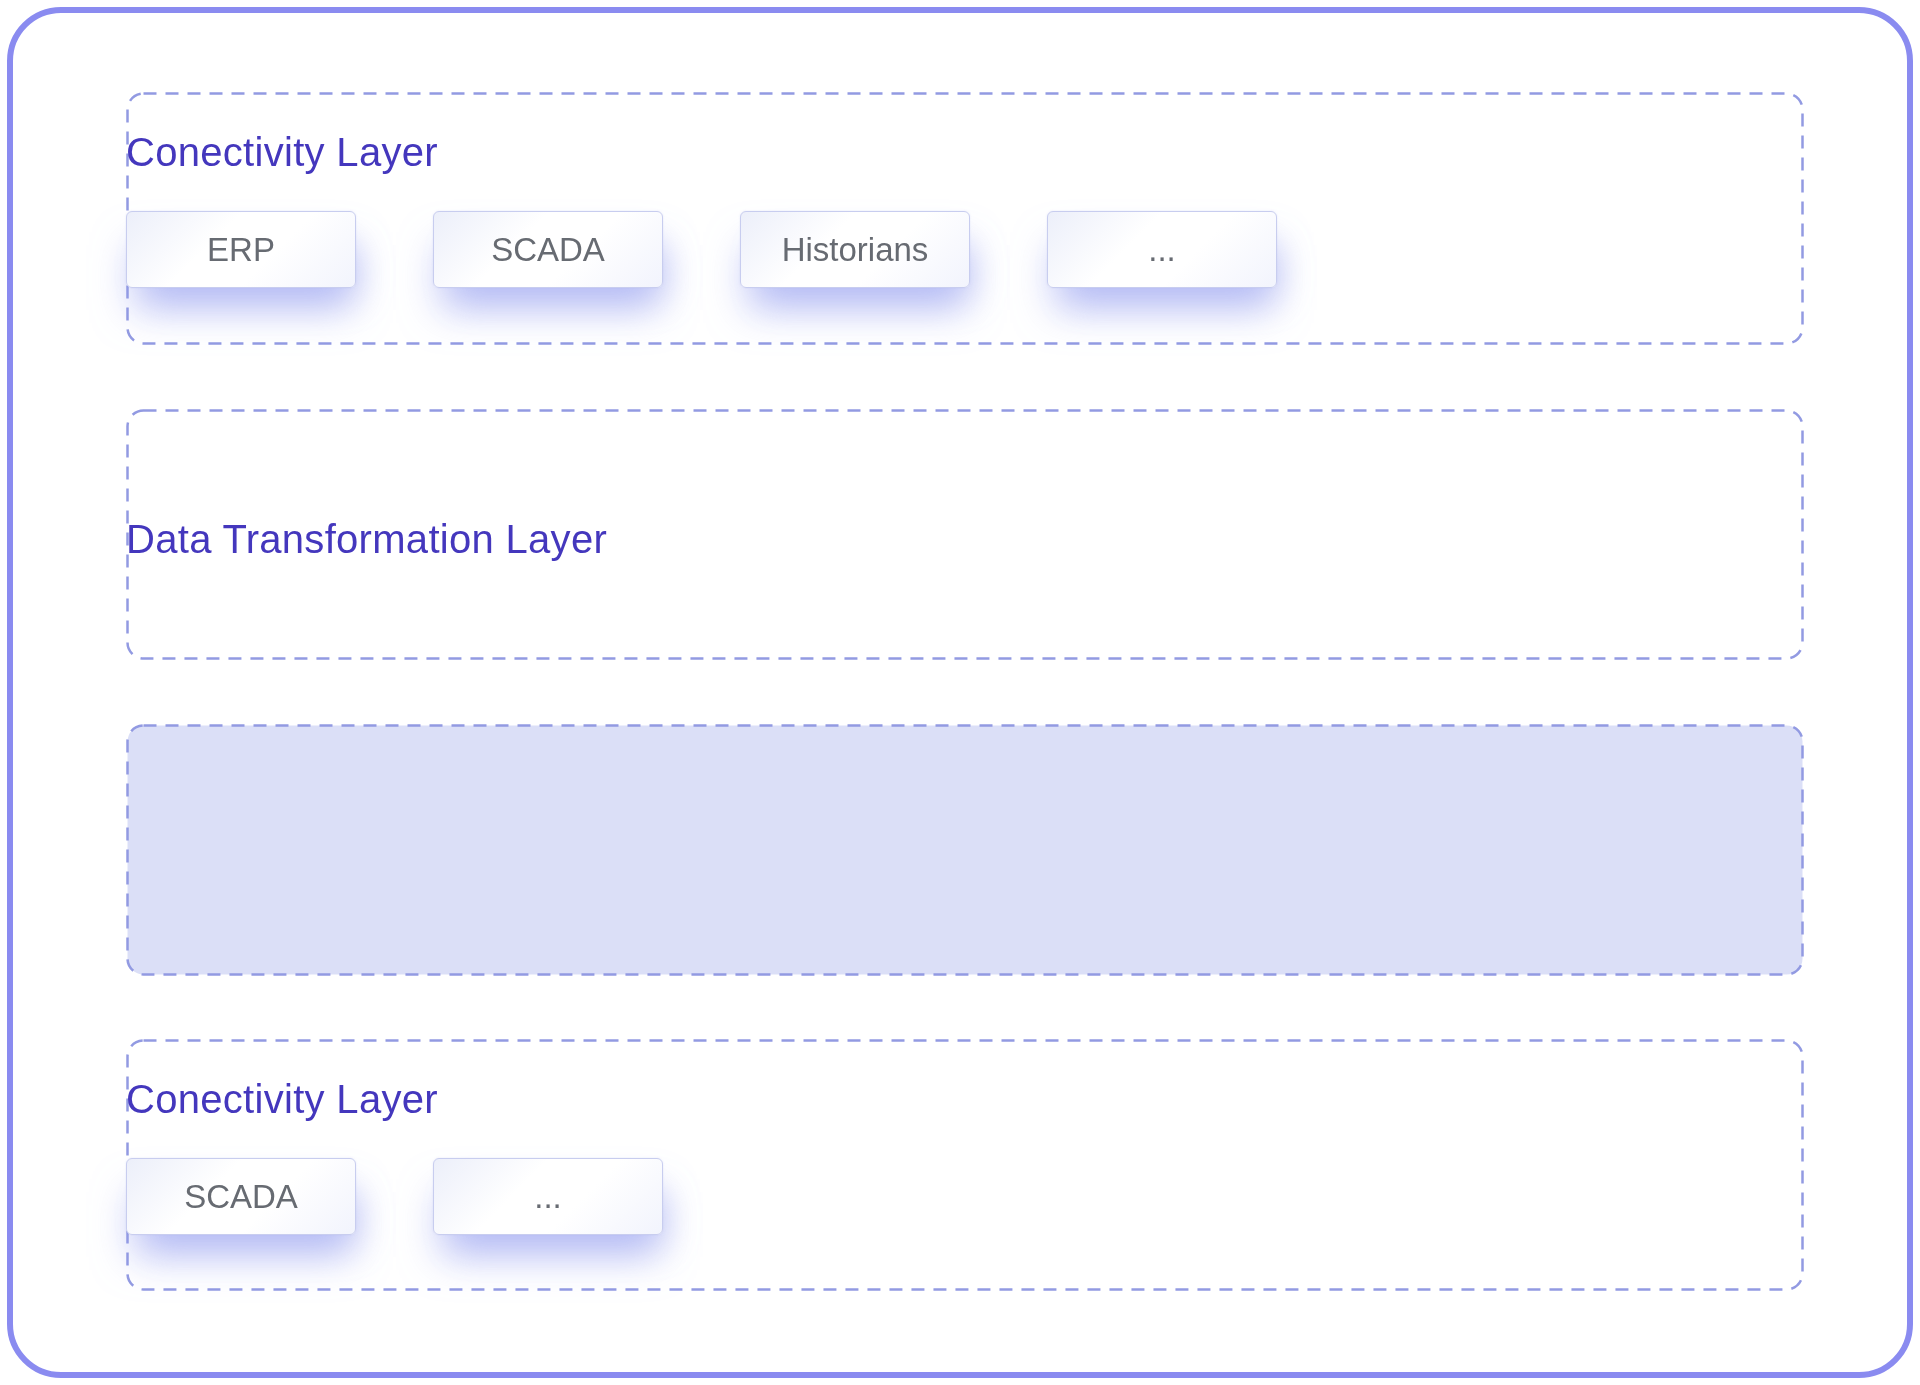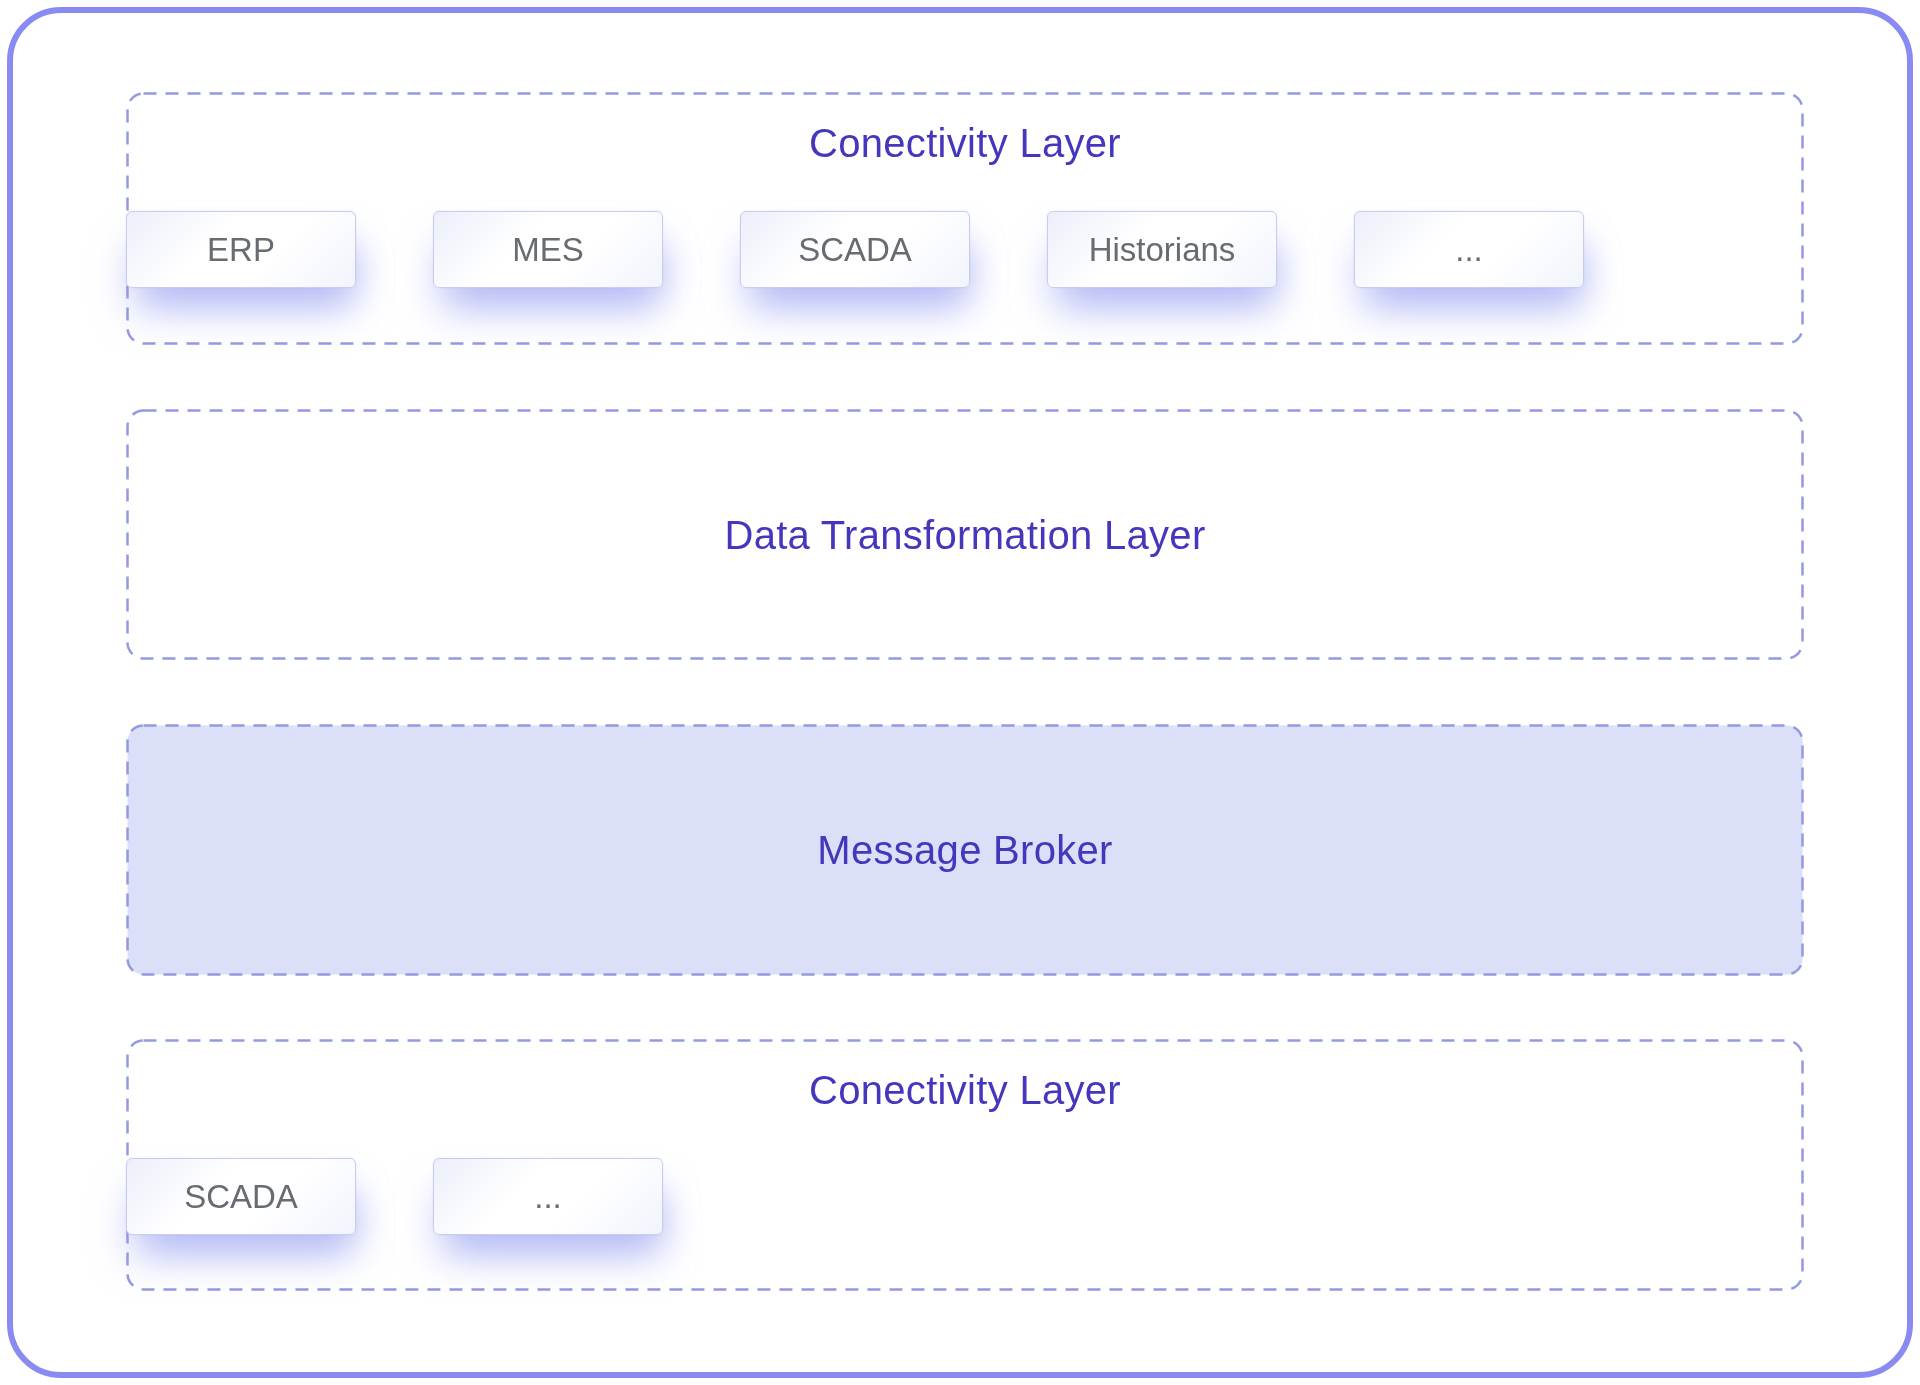--- a/index.html
+++ b/index.html
@@ -31,26 +31,27 @@
   }
   .layer svg.dash-border {
     position: absolute;
     left: 0; top: 0;
     display: block;
     pointer-events: none;
   }
   .layer-title {
     position: relative;
     width: 100%;
-    text-align: center;
+    text-align: left;
     font-size: 40px;
     line-height: 48px;
     font-weight: 400;
     color: #4437bd;
     letter-spacing: 0.3px;
+    margin-top: 9px;
   }
   .layer--top-title .layer-title {
     position: absolute;
     top: 27px;
     left: 0;
   }
   .layer--center {
     display: flex;
     align-items: center;
     justify-content: center;
@@ -92,39 +93,37 @@
 
   <div class="frame"></div>
 
   <section class="layer layer--top-title" id="s1">
     <svg class="dash-border" width="1678" height="253">
       <rect x="1.5" y="1.5" width="1675" height="250" rx="16" fill="none" stroke="#929ae2" stroke-width="2.5" stroke-dasharray="13 9"></rect>
     </svg>
     <div class="layer-title">Conectivity Layer</div>
     <div class="chip-row">
       <div class="chip">ERP</div>
-      <div class="chip">MES</div>
       <div class="chip">SCADA</div>
       <div class="chip">Historians</div>
       <div class="chip">...</div>
     </div>
   </section>
 
   <section class="layer layer--center" id="s2">
     <svg class="dash-border" width="1678" height="251">
       <rect x="1.5" y="1.5" width="1675" height="248" rx="16" fill="none" stroke="#929ae2" stroke-width="2.5" stroke-dasharray="13 9"></rect>
     </svg>
     <div class="layer-title">Data Transformation Layer</div>
   </section>
 
   <section class="layer layer--center" id="s3">
     <svg class="dash-border" width="1678" height="252">
       <rect x="1.5" y="1.5" width="1675" height="249" rx="16" fill="#dbdff7" stroke="#929ae2" stroke-width="2.5" stroke-dasharray="13 9"></rect>
     </svg>
-    <div class="layer-title">Message Broker</div>
   </section>
 
   <section class="layer layer--top-title" id="s4">
     <svg class="dash-border" width="1678" height="252">
       <rect x="1.5" y="1.5" width="1675" height="249" rx="16" fill="none" stroke="#929ae2" stroke-width="2.5" stroke-dasharray="13 9"></rect>
     </svg>
     <div class="layer-title">Conectivity Layer</div>
     <div class="chip-row">
       <div class="chip">SCADA</div>
       <div class="chip">...</div>

